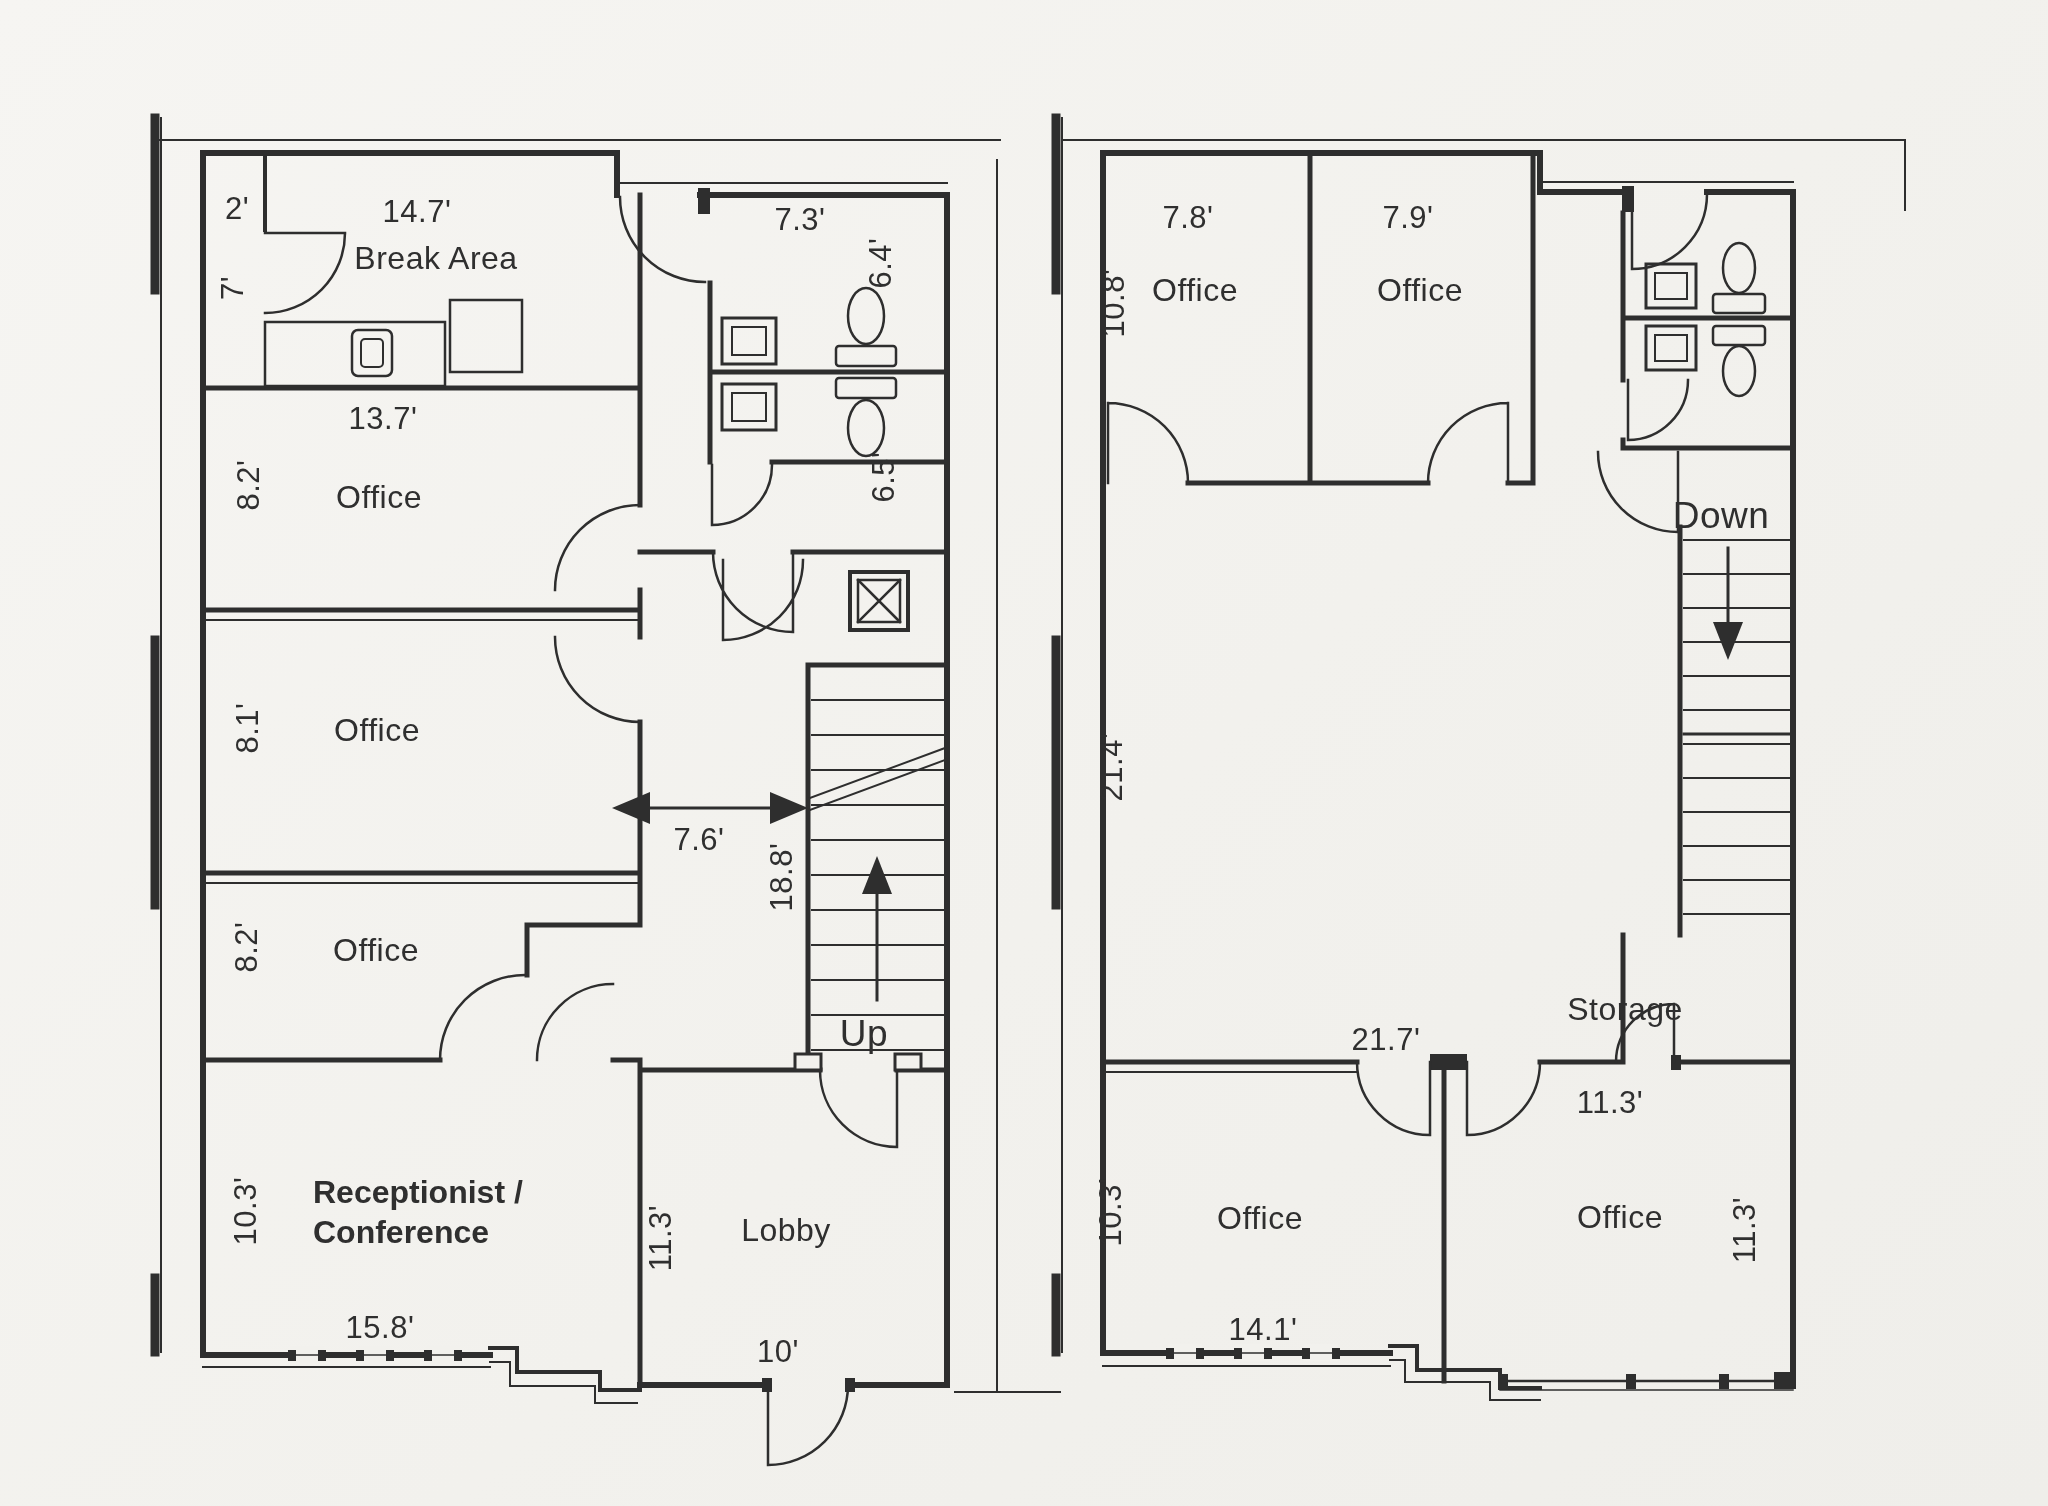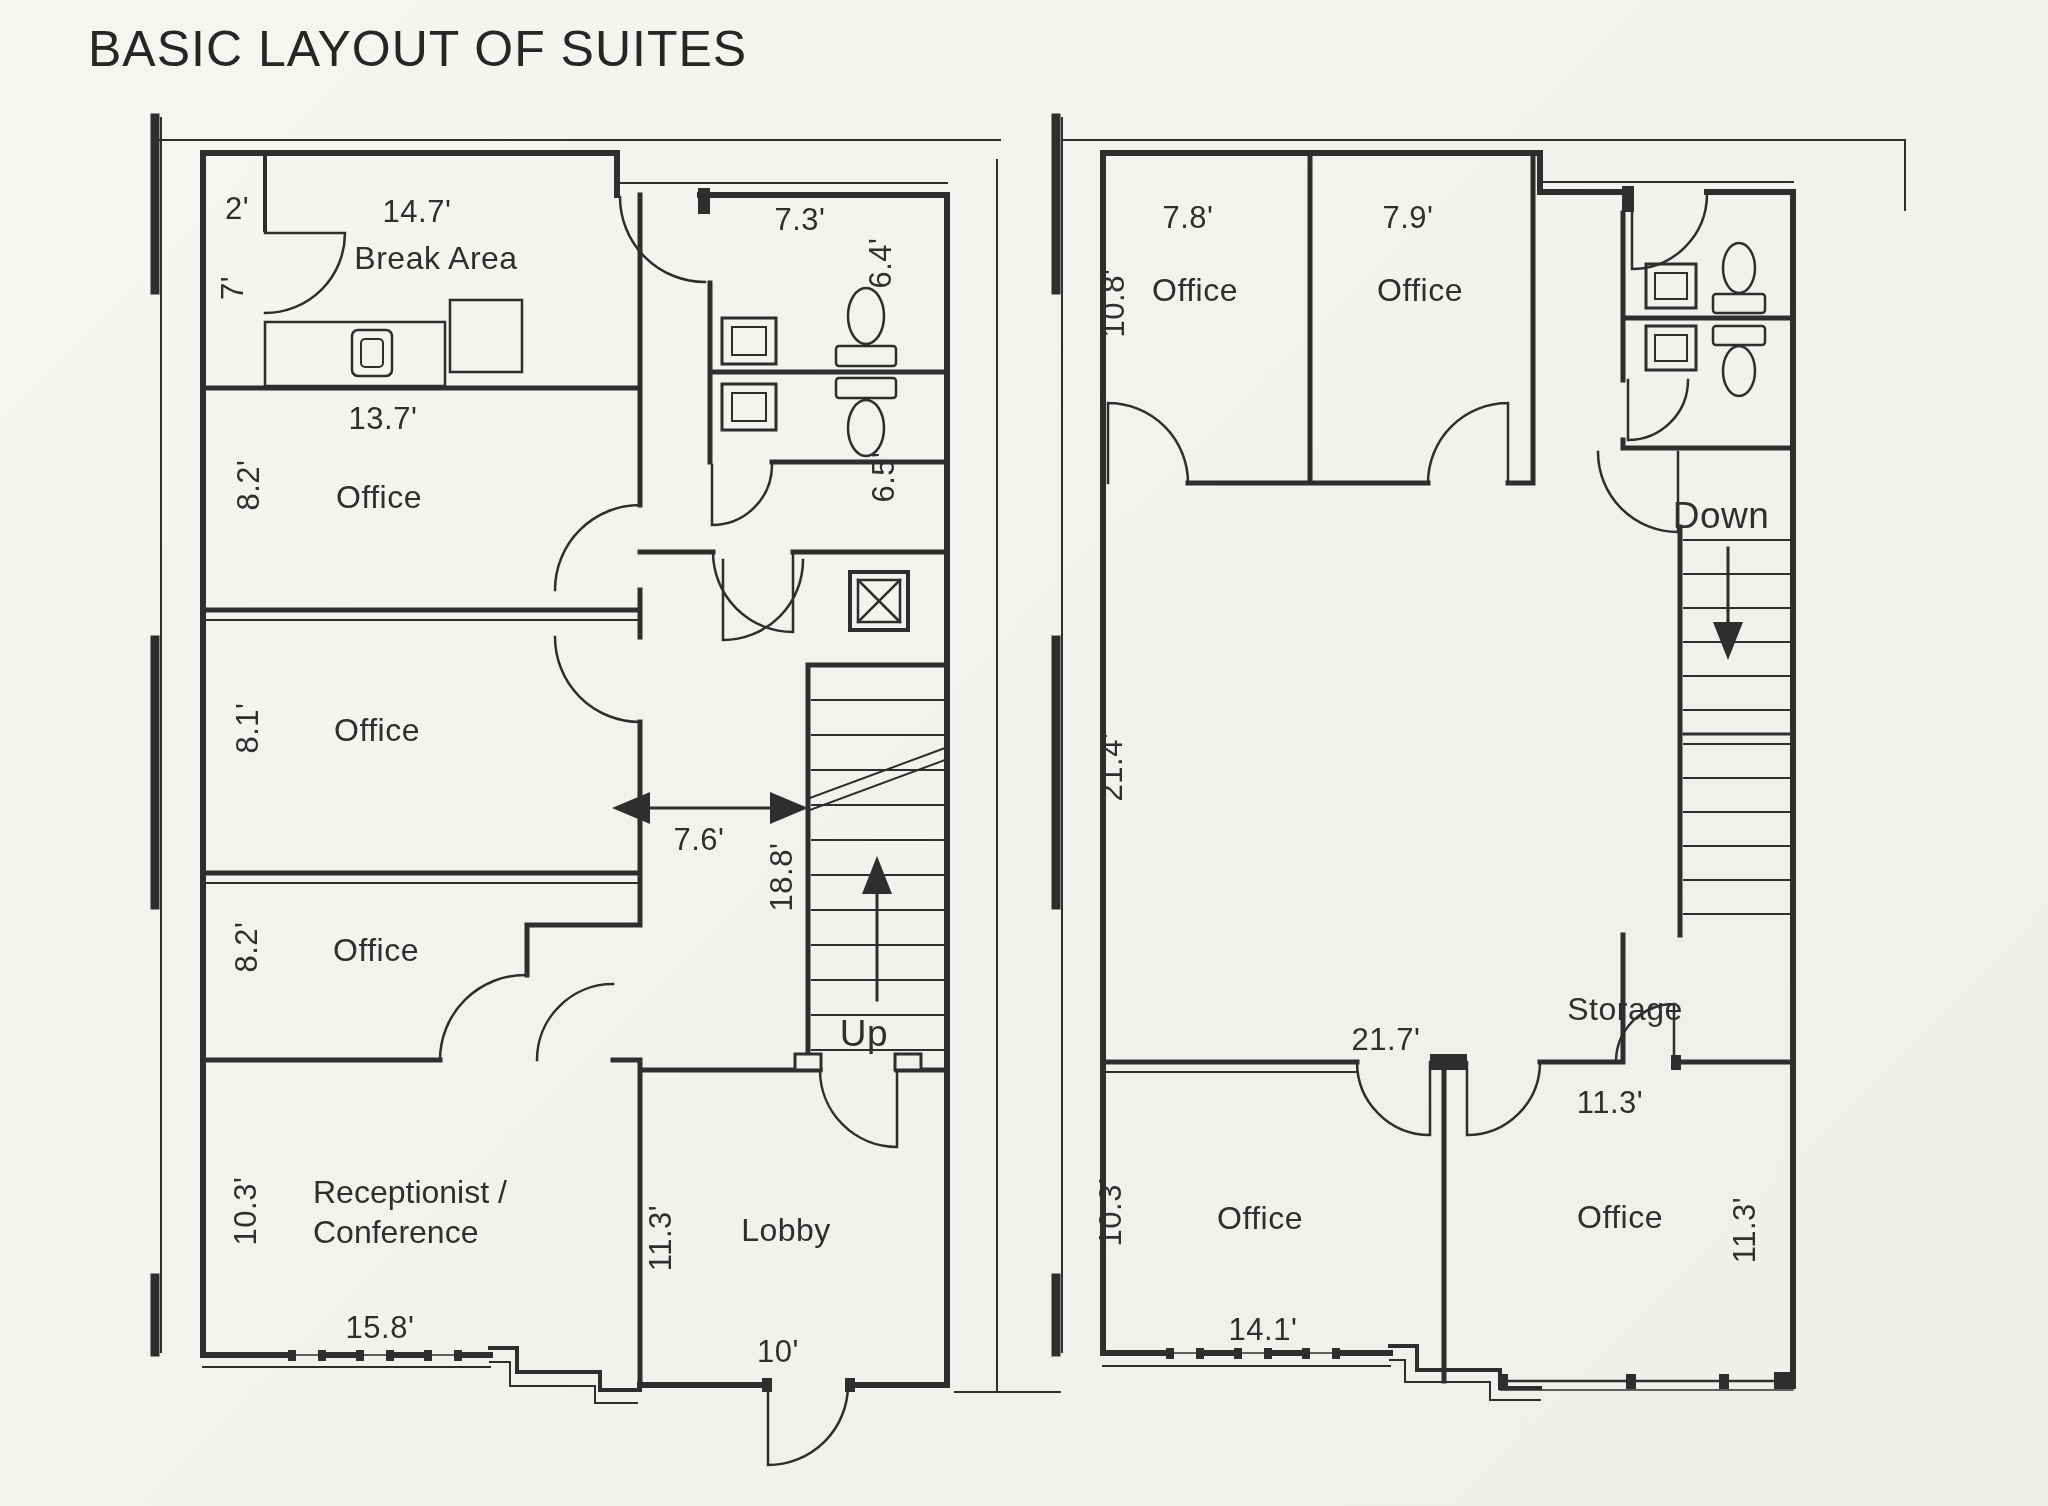--- a/index.html
+++ b/index.html
@@ -34,29 +34,28 @@
   .title{
     position:absolute;left:88px;top:20px;
     font-size:50px;letter-spacing:1px;color:#262626;white-space:nowrap;
   }
   .subtitle{
     position:absolute;left:88px;top:74px;
     font-size:36px;letter-spacing:0.5px;color:#262626;white-space:nowrap;
   }
   .recept{
     position:absolute;left:313px;top:1172px;
-    font-size:32px;line-height:40px;color:#2f2f2f;white-space:nowrap;
+    font-size:32px;line-height:40px;color:#2f2f2f;white-space:nowrap;font-weight:bold;
   }
 </style>
 </head>
 <body>
 
 <div class="page">
 
-  <div class="title">BASIC LAYOUT OF SUITES</div>
 
   <svg class="plan" width="2048" height="1506" viewBox="0 0 2048 1506" fill="none" stroke-linecap="square">
 
     <g stroke="#2e2e2e">
 
       <path stroke-width="2" d="M160 140 H1000 M161 118 V1352 M997 160 V1390 M617 183 H947 M203 1367 H490 M955 1392 H1060"></path>
       <path stroke-width="9" d="M155 118 V290 M155 640 V905 M155 1278 V1352"></path>
 
       <path stroke-width="6" d="M203 153 H617 M617 153 V195 M700 195 H947 M203 153 V1355 M947 195 V1385 M203 1355 H490 M640 1385 H768 M850 1385 H947"></path>
 

